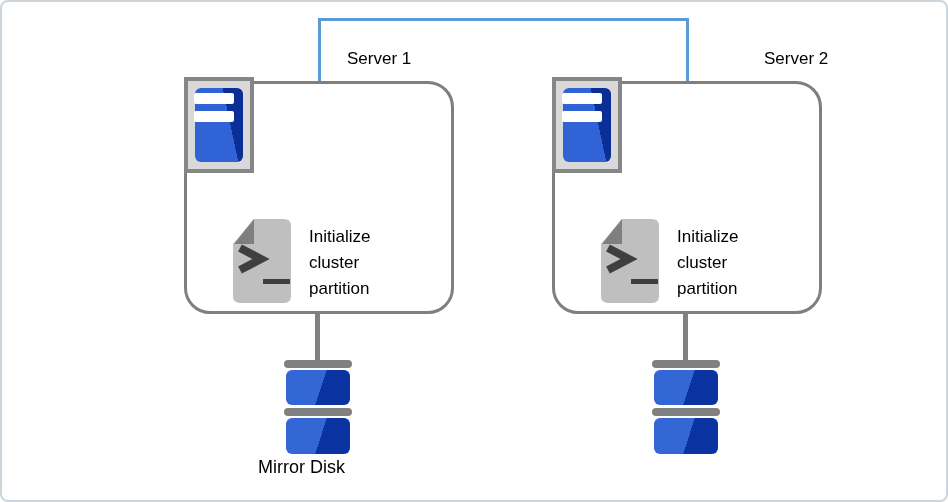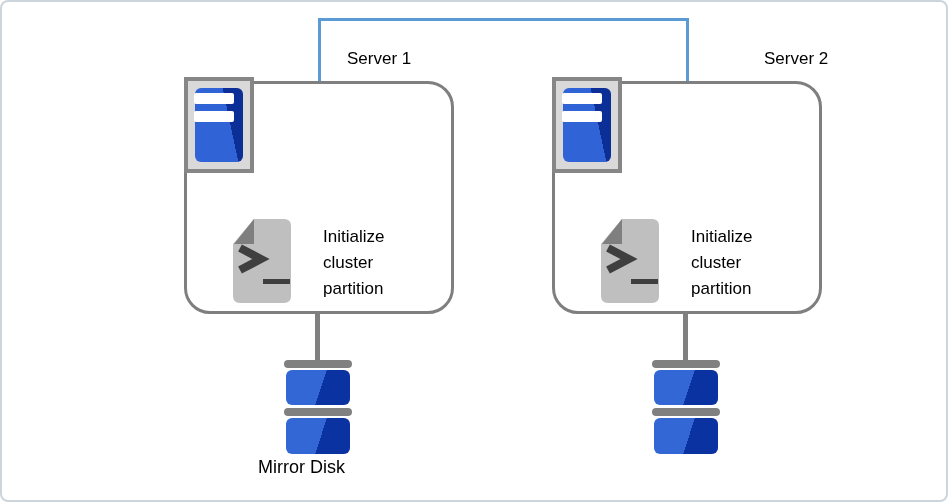--- a/index.html
+++ b/index.html
@@ -34,21 +34,21 @@
     background:linear-gradient(78deg,#2F63D6 0 68%,#0C2F97 68%);
   }
   .server-icon .bar{
     position:absolute;left:6px;width:40px;height:11px;border-radius:2px;background:#ffffff;
   }
   .server-icon .bar.b1{top:12px;}
   .server-icon .bar.b2{top:30px;}
   
   .script-icon{position:absolute;left:48px;top:216px;width:60px;height:86px;}
   .script-caption{
-    position:absolute;left:139px;top:222px;width:104px;
+    position:absolute;left:125px;top:222px;width:104px;
     font-size:17px;line-height:26px;color:#000;
   }
   
   .disk-link{position:absolute;left:131px;top:312px;width:5px;height:48px;background:#808080;}
   .disk{position:absolute;left:100px;top:358px;width:68px;height:94px;}
   .disk .dbar{position:absolute;left:0;width:68px;height:8px;border-radius:4px;background:#808080;}
   .disk .dbar.t{top:0;}
   .disk .dbar.m{top:48px;}
   .disk .platter{
     position:absolute;left:2px;width:64px;border-radius:6px;

